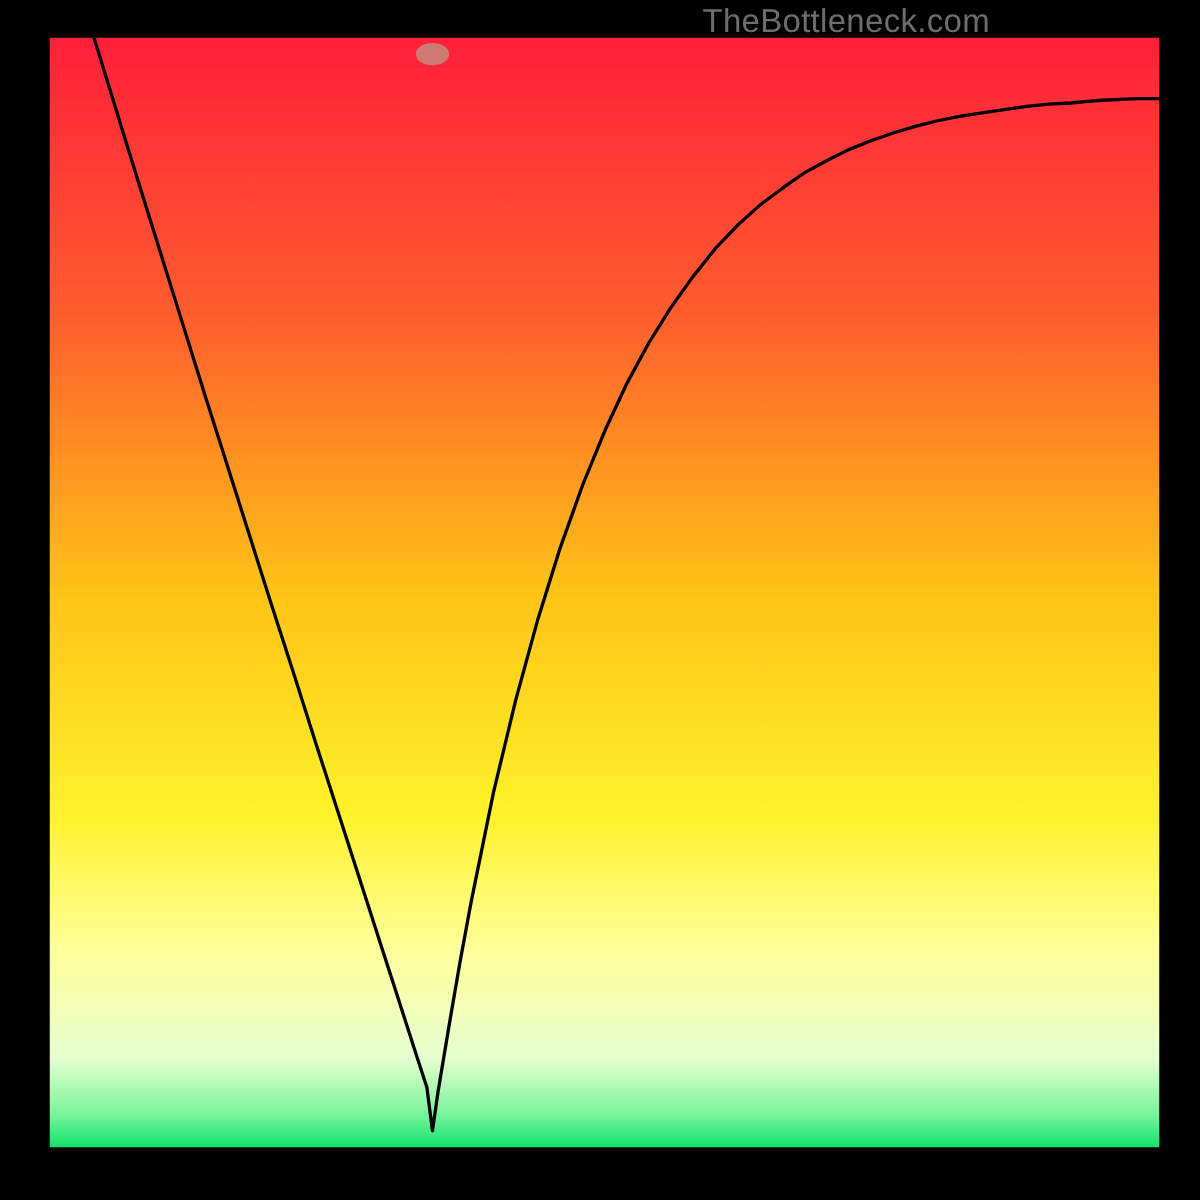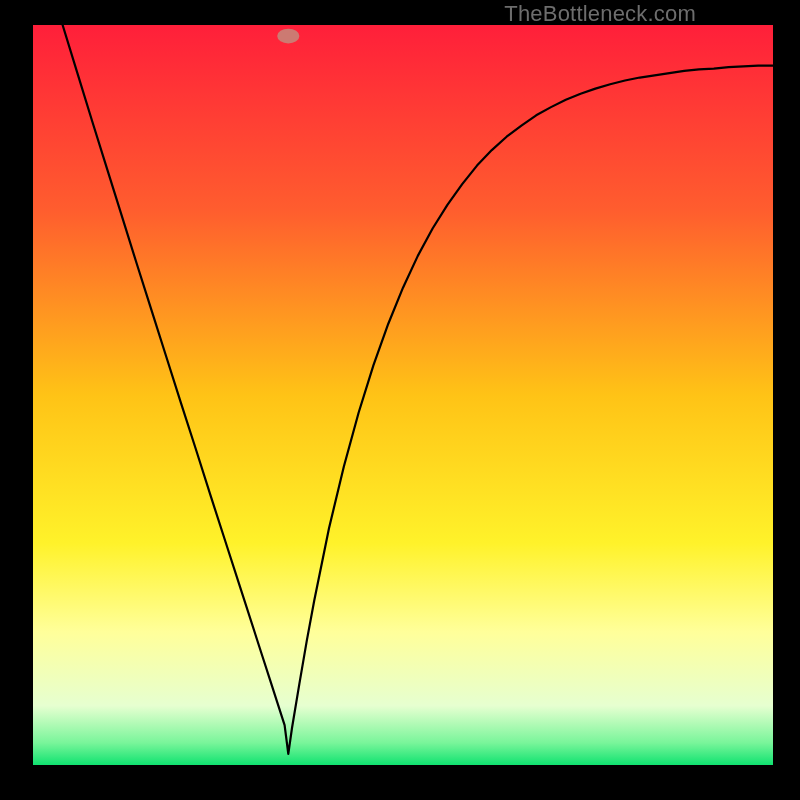--- a/index.html
+++ b/index.html
@@ -9,21 +9,20 @@
     height: 800px;
     background: #000;
     font-family: Arial, Helvetica, sans-serif;
     overflow: hidden;
   }
   .frame {
     position: relative;
     width: 668px;
     height: 800px;
     background: #000;
-    padding-left: 36px;
   }
   .watermark {
     position: absolute;
     top: 1px;
     right: 8px;
     color: #6d6d6d;
     font-size: 22px;
     font-weight: 500;
     letter-spacing: 0.2px;
     z-index: 5;

